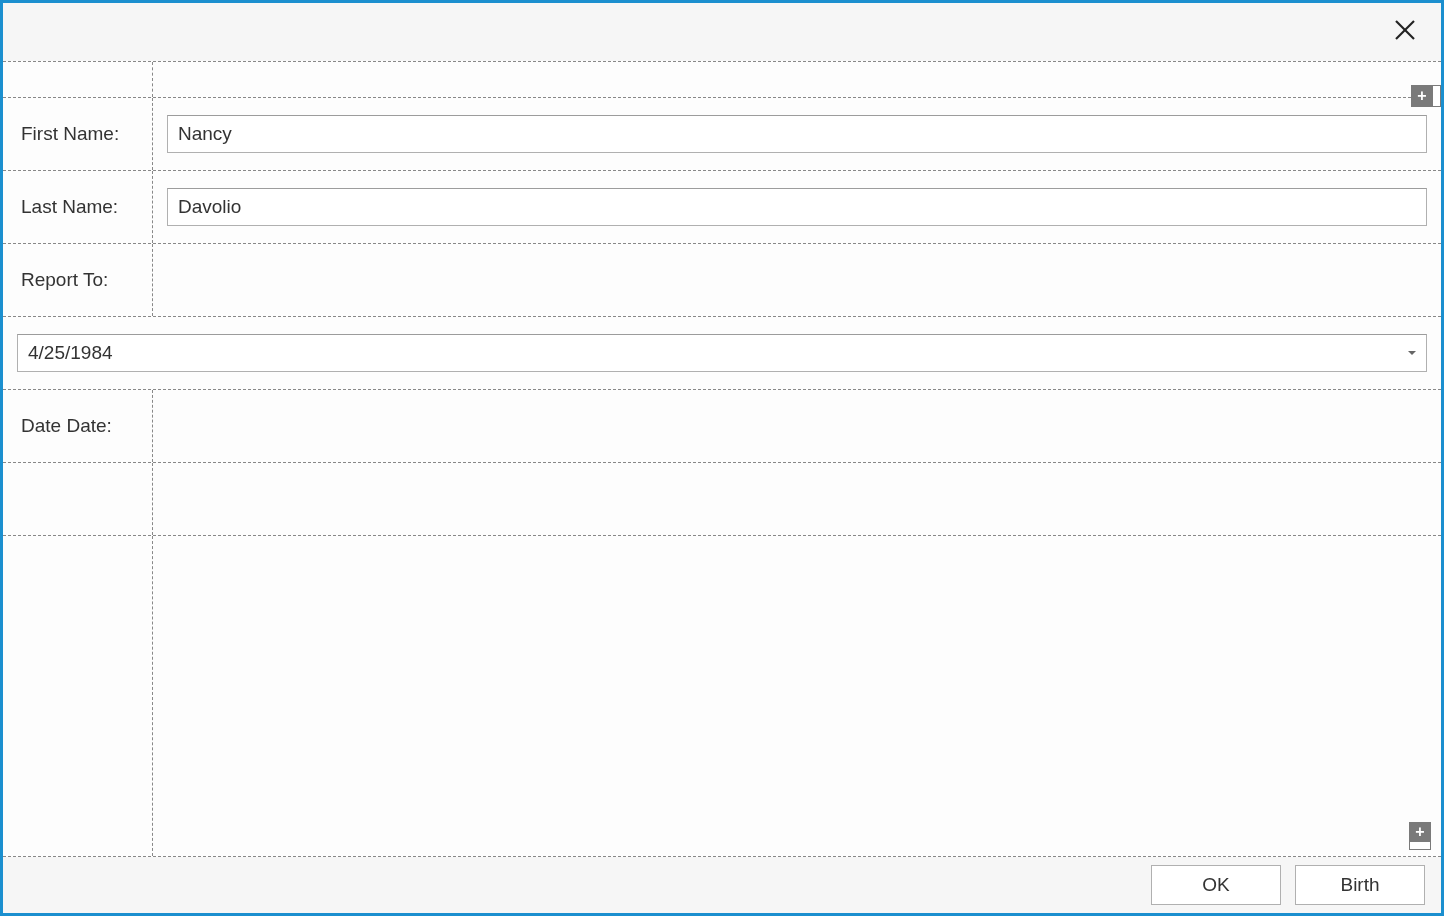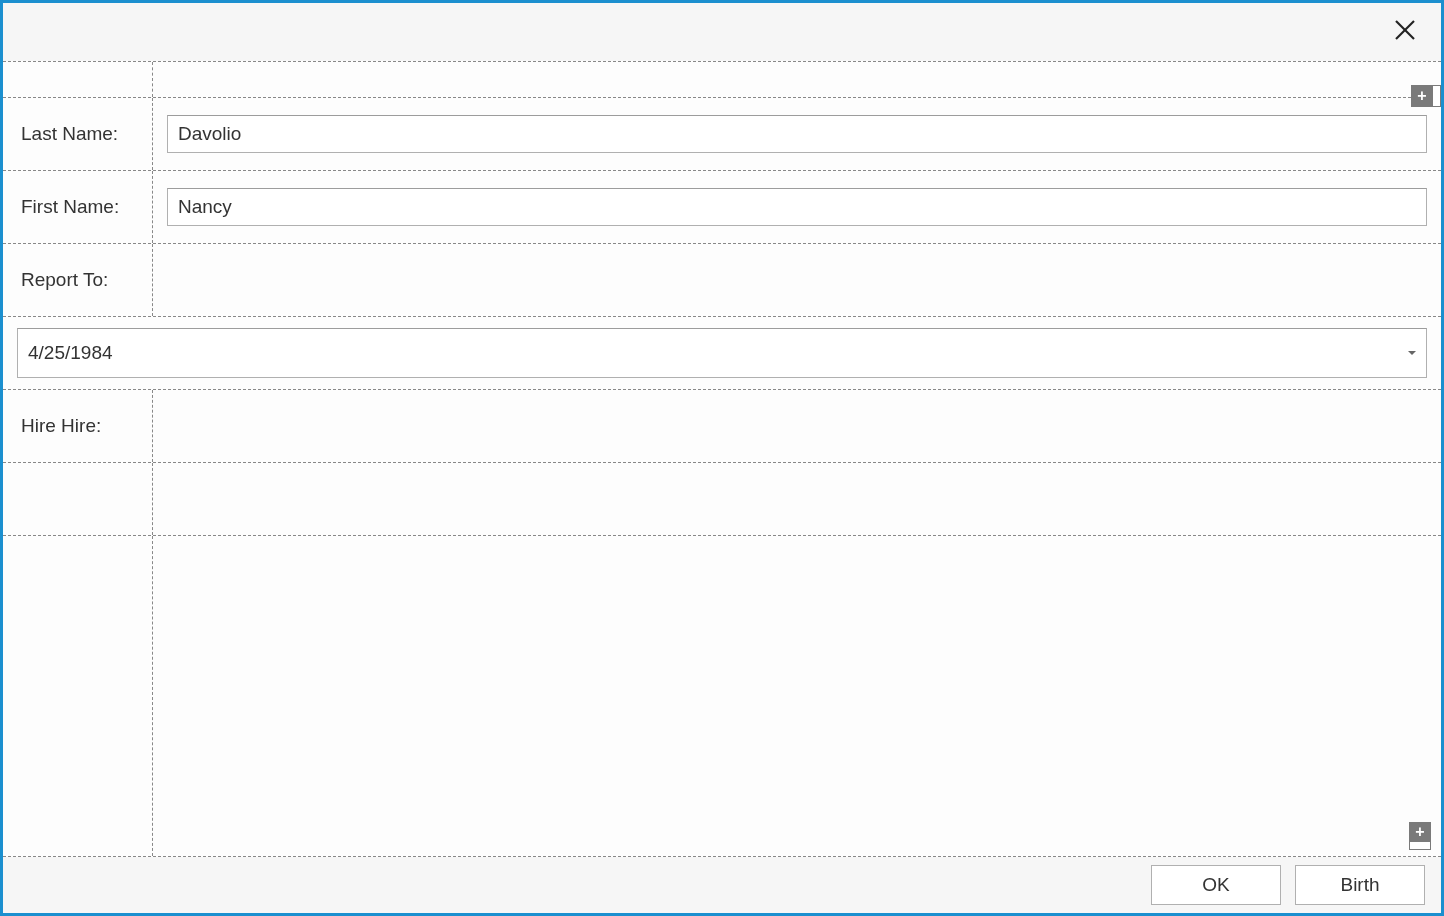--- a/index.html
+++ b/index.html
@@ -116,21 +116,21 @@
     border-top-color: #9c9c9c;
     background: #fff;
     font-size: 19px;
     color: #333;
     padding: 0 10px;
     outline: none;
     font-family: inherit;
   }
   .date-wrap {
     width: 100%;
-    height: 50px;
+    height: 38px;
     border: 1px solid #b0b0b0;
     border-top-color: #9c9c9c;
     background: #fff;
     display: flex;
     align-items: center;
     justify-content: center;
   }
   .date-wrap input {
     flex: 1;
     border: none;
@@ -245,30 +245,30 @@
       <div class="strip-left"></div>
       <div class="strip-right">
         <div class="add-col-glyph">
           <div class="grey-box">+</div>
           <div class="white-tab"></div>
         </div>
       </div>
     </div>
 
     <div class="form-row">
+      <div class="label-cell">First Name:</div>
+      <div class="input-cell">
+        <input class="text-input" type="text" value="Nancy" style="">
+      </div>
+    </div>
+
+    <div class="form-row">
       <div class="label-cell">Last Name:</div>
       <div class="input-cell">
         <input class="text-input" type="text" value="Davolio" style="">
-      </div>
-    </div>
-
-    <div class="form-row">
-      <div class="label-cell">First Name:</div>
-      <div class="input-cell">
-        <input class="text-input" type="text" value="Nancy" style="">
       </div>
     </div>
 
     <div class="form-row">
       <div class="label-cell">Report To:</div>
     </div>
 
     <div class="form-row">
       <div class="input-cell">
         <div class="date-wrap">
@@ -278,21 +278,21 @@
               <svg viewBox="0 0 10 10">
                   <polygon points="1,3 9,3 5,7" fill="#666"></polygon>
                 </svg>
             </span>
           </div>
         </div>
       </div>
     </div>
 
     <div class="form-row">
-      <div class="label-cell">Hire Hire:</div>
+      <div class="label-cell">Date Date:</div>
     </div>
 
     <div class="empty-row">
       <div class="label-cell"></div>
       <div class="input-cell"></div>
     </div>
 
     <div class="rest-area">
       <div class="rest-left"></div>
       <div class="rest-right">

